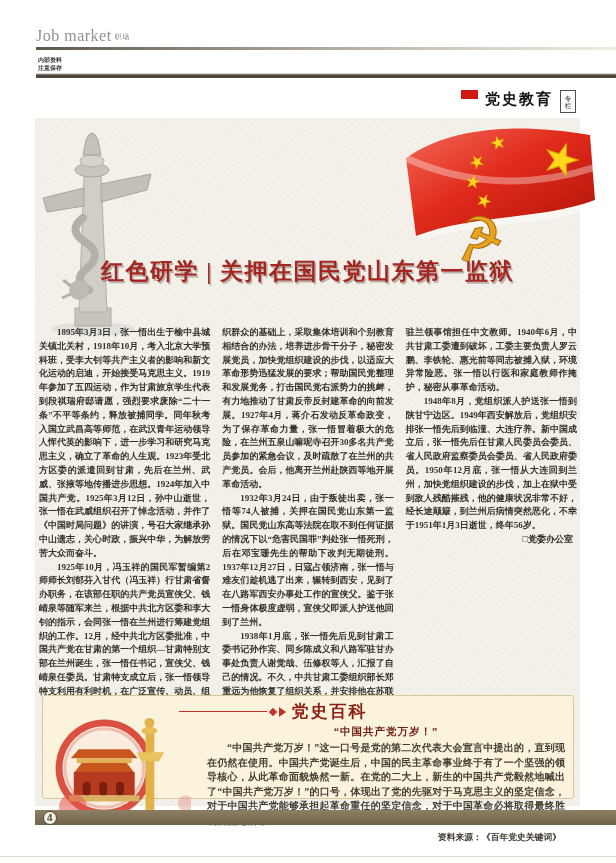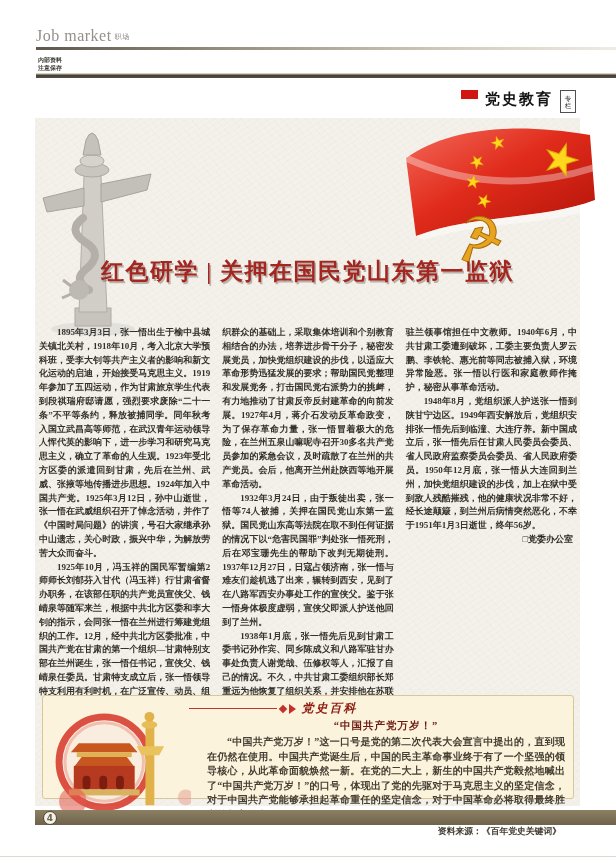--- a/index.html
+++ b/index.html
@@ -40,21 +40,21 @@
     font-size:9px;line-height:13.8px;text-align:justify;color:#2e2b26;overflow:hidden;}
   .columns p{margin:0;text-indent:2em;font-weight:bold;color:#35322c;}
   .byline{text-align:right;font-weight:bold;padding-right:4px;font-size:9px;color:#2e2b26;}
   
   .infobox{position:absolute;left:7px;right:6px;top:577px;height:104px;
     background:#fbf3dc;border:1px solid #d9c79c;border-radius:3px;box-sizing:border-box;}
   .ib-header{display:flex;align-items:center;justify-content:center;margin-top:4px;gap:3px;transform:translateX(-35px);}
   .ib-line{width:88px;height:1px;background:#c2312a;}
   .ib-diamond{width:6px;height:6px;background:#c2312a;transform:rotate(45deg);}
   .ib-tri{width:0;height:0;border-left:7px solid #c2312a;border-top:5px solid transparent;border-bottom:5px solid transparent;}
-  .ib-label{font-size:12px;font-weight:bold;color:#8d1c12;letter-spacing:2px;margin-left:3px;font-style:italic;}
+  .ib-label{font-size:17px;font-weight:bold;color:#8d1c12;letter-spacing:2px;margin-left:3px;}
   .ib-content{display:flex;margin-top:0;}
   .ib-img{width:148px;flex:0 0 148px;position:relative;margin-top:-10px;}
   .ib-text{flex:1;padding:0 8px 0 0;margin-left:16px;}
   .ib-title{text-align:center;font-size:10.5px;font-weight:bold;color:#6d1c13;margin:2px 0 2px;letter-spacing:1px;}
   .ib-body{font-size:10px;line-height:14.6px;text-align:justify;color:#453f33;font-weight:bold;text-indent:2em;margin:0;}
   .ib-source{text-align:right;font-size:8.8px;font-weight:bold;color:#3e392e;margin-top:3px;padding-right:4px;}
   
   .pagebar{position:absolute;left:35px;right:0;top:810px;height:15px;
     background:linear-gradient(to bottom,#8c7f63,#6e634b);}
   .pagenum{position:absolute;left:8px;top:1px;width:12px;height:12px;border-radius:50%;

